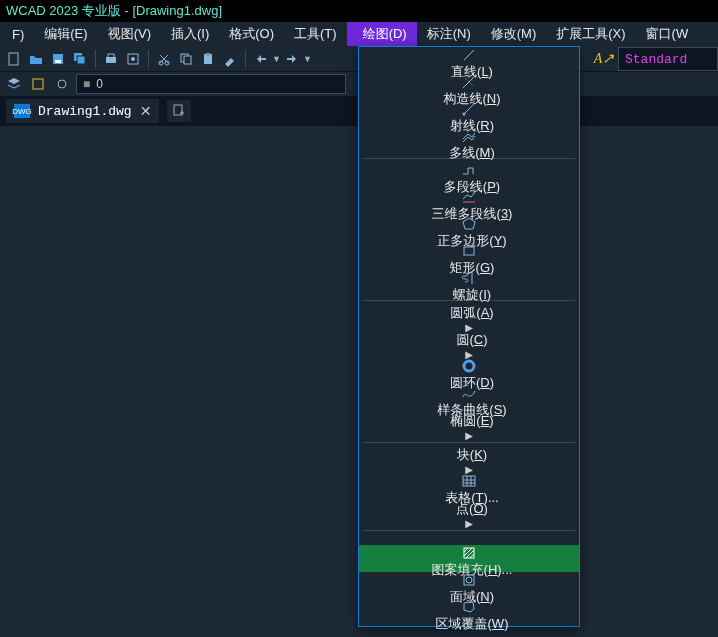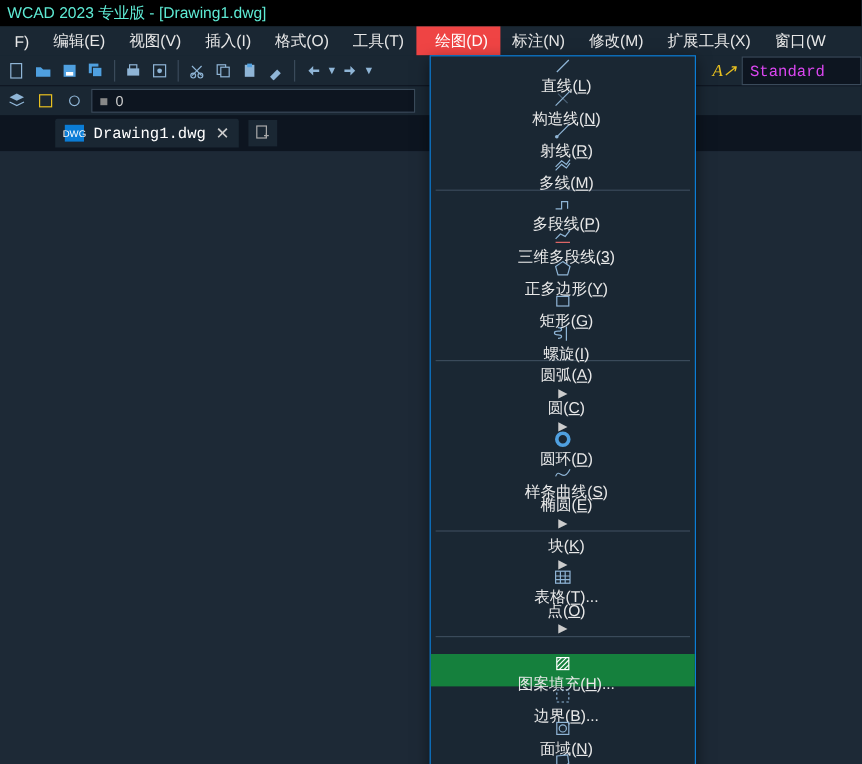--- a/index.html
+++ b/index.html
@@ -26,21 +26,21 @@
       align-items: center;
       background: #1a2733;
       padding-left: 2px;
     }
     .menu-item {
       padding: 3px 10px;
       cursor: pointer;
       font-size: 13px;
     }
     .menu-item.active {
-      background: #ef4444;
+      background: #6d28d9;
       color: #fff;
       padding-left: 16px;
     }
     .toolbar {
       height: 26px;
       background: #1a2733;
       display: flex;
       align-items: center;
       gap: 2px;
       padding: 2px 4px;
@@ -87,21 +87,20 @@
       padding: 0 6px;
       gap: 8px;
     }
     .file-tab {
       display: flex;
       align-items: center;
       background: #1a2733;
       padding: 4px 8px;
       gap: 8px;
       border-radius: 2px 2px 0 0;
-      margin-left: 40px;
     }
     .file-tab .dwg-icon {
       width: 16px;
       height: 14px;
       background: #0b7dd6;
       color: #fff;
       font-size: 8px;
       display: flex;
       align-items: center;
       justify-content: center;
@@ -494,28 +493,20 @@
           <line x1="3" y1="11" x2="11" y2="3" stroke="#fff"></line>
           <line x1="5" y1="13" x2="13" y2="5" stroke="#fff"></line>
           <line x1="9" y1="13" x2="13" y2="9" stroke="#fff"></line>
         </svg>
       </div>
       <div class="dd-label">图案填充(<u>H</u>)...</div>
     </div>
     <div class="dd-item">
       <div class="dd-icon">
         <svg width="16" height="16">
-          <rect x="3" y="3" width="10" height="10" fill="none" stroke="#8fb5d6" stroke-dasharray="2"></rect>
-        </svg>
-      </div>
-      <div class="dd-label">边界(<u>B</u>)...</div>
-    </div>
-    <div class="dd-item">
-      <div class="dd-icon">
-        <svg width="16" height="16">
           <rect x="3" y="3" width="10" height="10" fill="none" stroke="#8fb5d6"></rect>
           <circle cx="8" cy="8" r="3" fill="none" stroke="#8fb5d6"></circle>
         </svg>
       </div>
       <div class="dd-label">面域(<u>N</u>)</div>
     </div>
     <div class="dd-item">
       <div class="dd-icon">
         <svg width="16" height="16">
           <polygon points="3,4 12,3 13,10 9,13 3,11" fill="none" stroke="#8fb5d6"></polygon>

